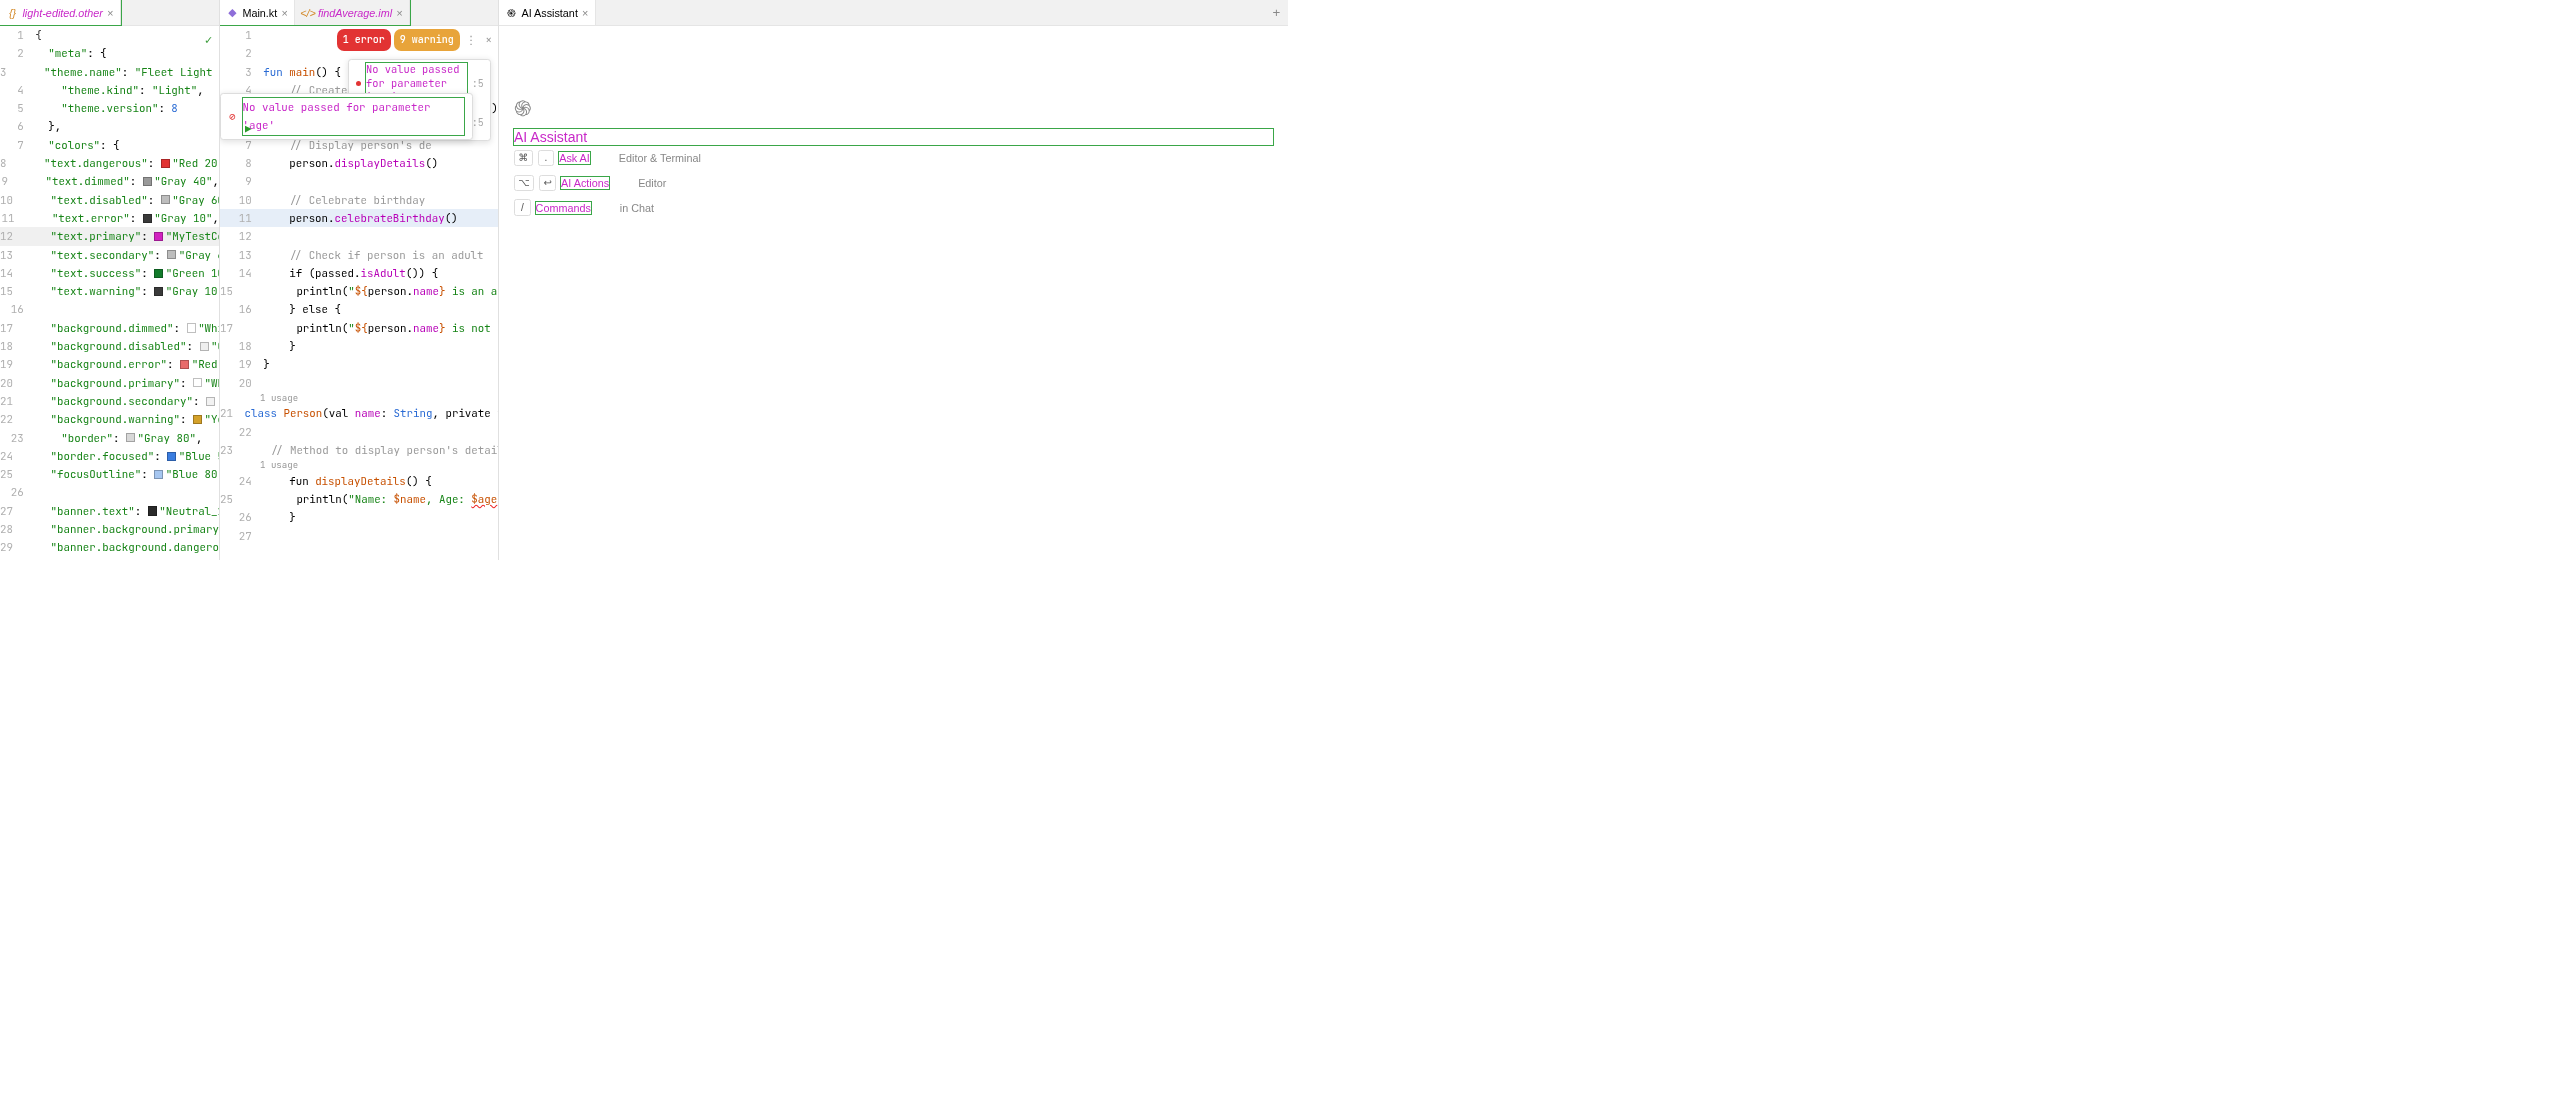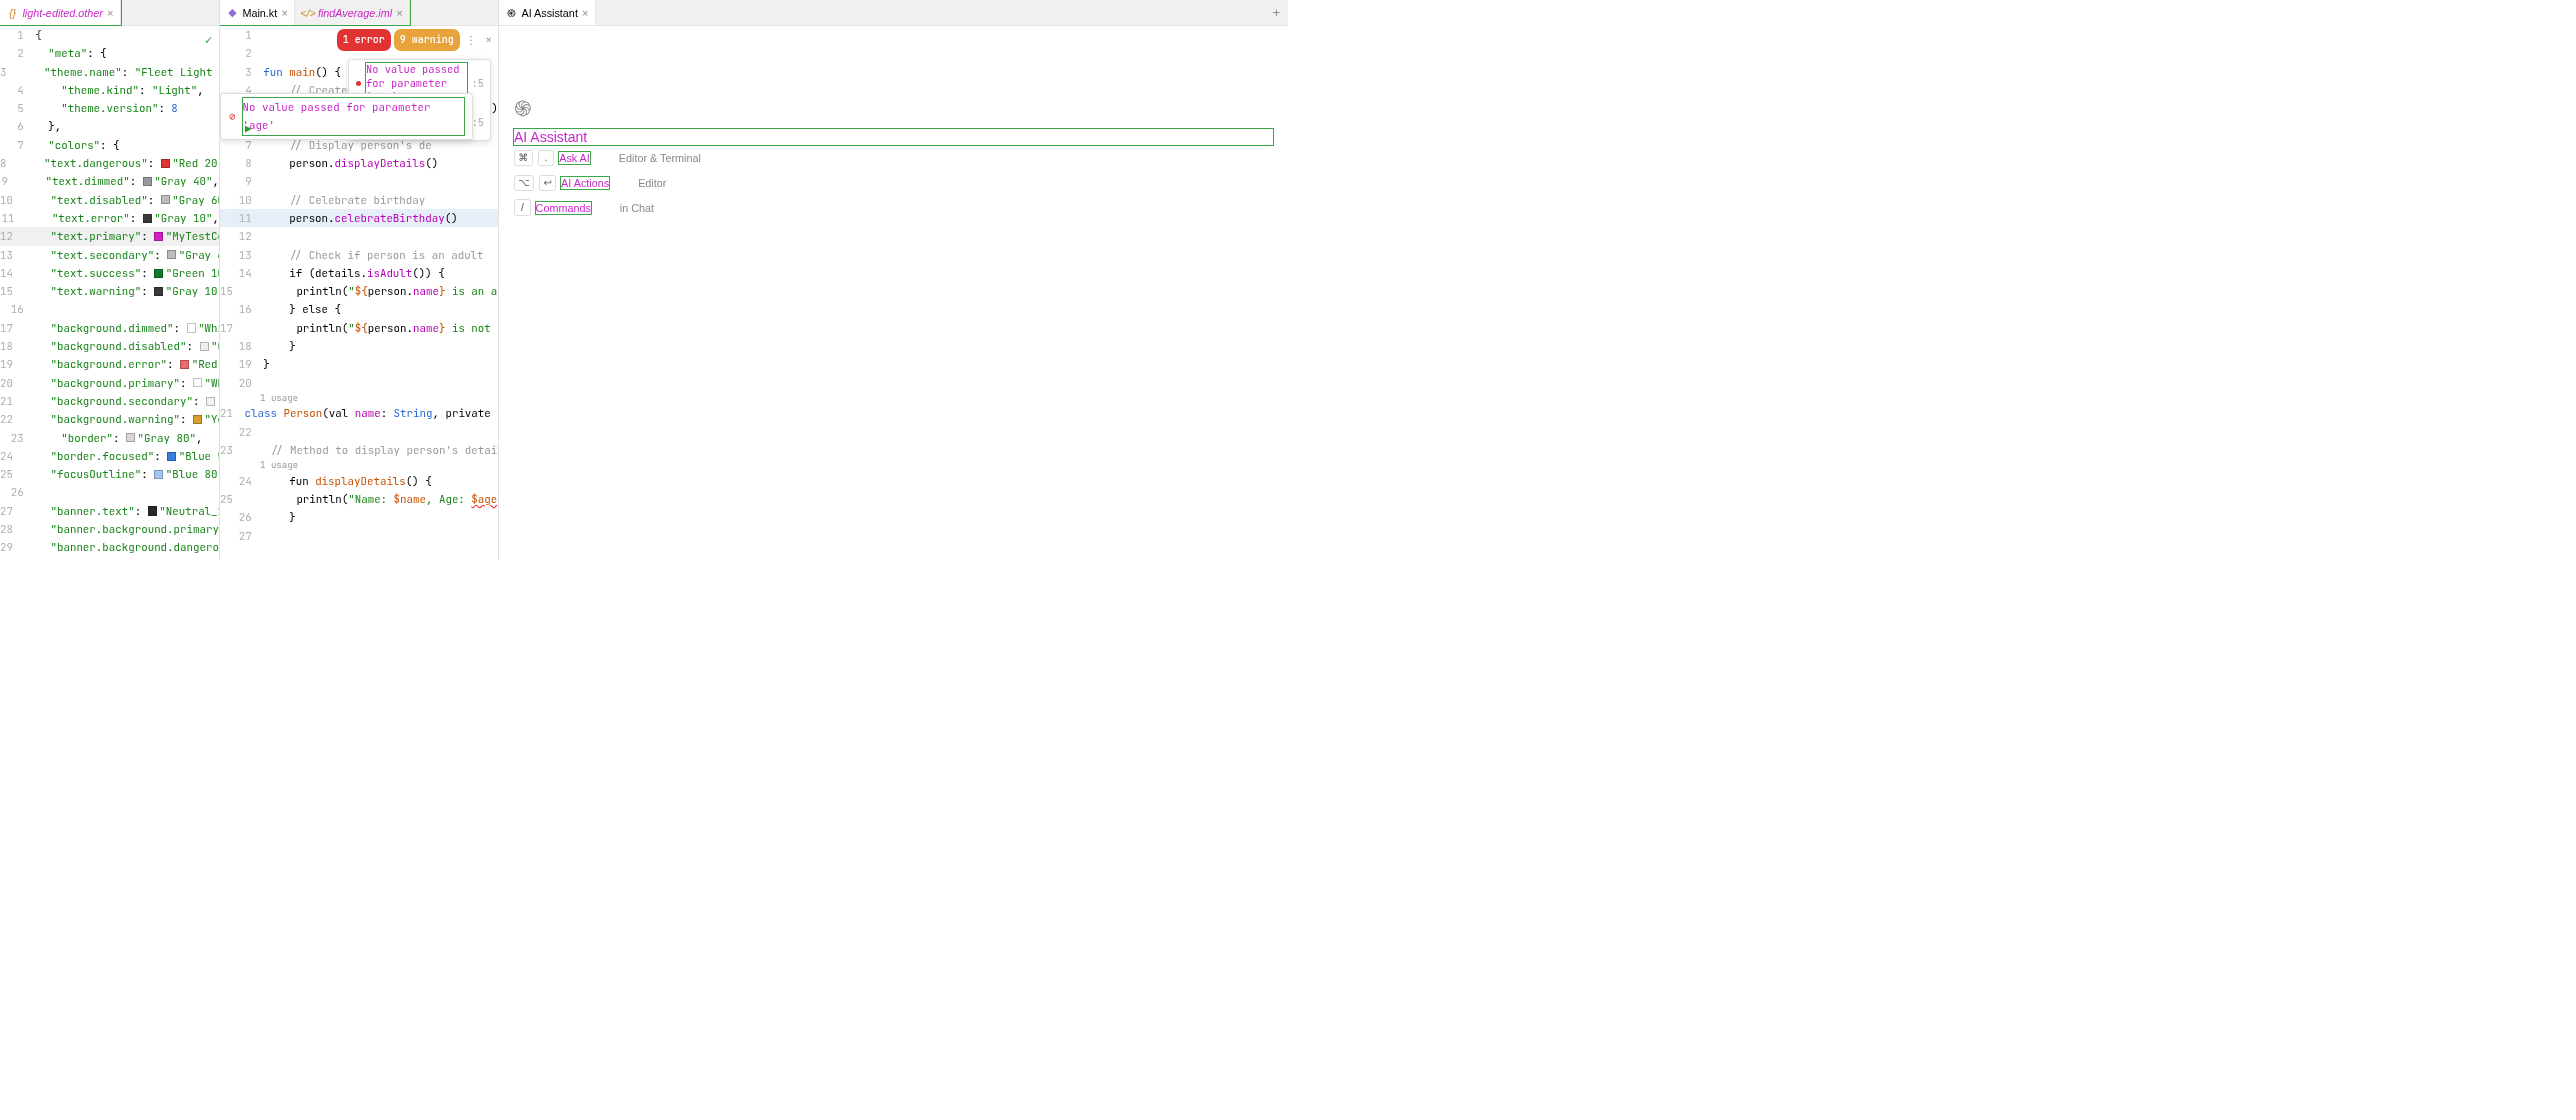--- a/index.html
+++ b/index.html
@@ -223,21 +223,21 @@
         <div class="line"><div class="gutter gutter-mid">4</div><div class="code"><span>    </span><span class="tk-com">// Create a new Person ins</span></div></div>
         <div class="line"><div class="gutter gutter-mid">5</div><div class="code"><span>    val person = Person(</span><span class="tk-str tk-err">"John Doe"</span><span>, )</span></div></div>
         <div class="line"><div class="gutter gutter-mid">6</div><div class="code"><span></span></div></div>
         <div class="line"><div class="gutter gutter-mid">7</div><div class="code"><span>    </span><span class="tk-com">// Display person's de</span></div></div>
         <div class="line"><div class="gutter gutter-mid">8</div><div class="code"><span>    person.</span><span class="tk-meth">displayDetails</span><span>()</span></div></div>
         <div class="line"><div class="gutter gutter-mid">9</div><div class="code"><span></span></div></div>
         <div class="line"><div class="gutter gutter-mid">10</div><div class="code"><span>    </span><span class="tk-com">// Celebrate birthday</span></div></div>
         <div class="line hl-blue"><div class="gutter gutter-mid">11</div><div class="code"><span>    person.</span><span class="tk-meth">celebrateBirthday</span><span>()</span></div></div>
         <div class="line"><div class="gutter gutter-mid">12</div><div class="code"><span></span></div></div>
         <div class="line"><div class="gutter gutter-mid">13</div><div class="code"><span>    </span><span class="tk-com">// Check if person is an adult</span></div></div>
-        <div class="line"><div class="gutter gutter-mid">14</div><div class="code"><span>    if (details.</span><span class="tk-meth">isAdult</span><span>()) {</span></div></div>
+        <div class="line"><div class="gutter gutter-mid">14</div><div class="code"><span>    if (passed.</span><span class="tk-meth">isAdult</span><span>()) {</span></div></div>
         <div class="line"><div class="gutter gutter-mid">15</div><div class="code"><span>        println(</span><span class="tk-str">"</span><span class="tk-tpl">${</span><span>person.</span><span class="tk-param">name</span><span class="tk-tpl">}</span><span class="tk-str"> is an adult."</span></div></div>
         <div class="line"><div class="gutter gutter-mid">16</div><div class="code"><span>    } else {</span></div></div>
         <div class="line"><div class="gutter gutter-mid">17</div><div class="code"><span>        println(</span><span class="tk-str">"</span><span class="tk-tpl">${</span><span>person.</span><span class="tk-param">name</span><span class="tk-tpl">}</span><span class="tk-str"> is not an adult."</span></div></div>
         <div class="line"><div class="gutter gutter-mid">18</div><div class="code"><span>    }</span></div></div>
         <div class="line"><div class="gutter gutter-mid">19</div><div class="code"><span>}</span></div></div>
         <div class="line"><div class="gutter gutter-mid">20</div><div class="code"><span></span></div></div>
         <div class="usage-hint">1 usage</div>
         <div class="line"><div class="gutter gutter-mid">21</div><div class="code"><span class="tk-kw">class </span><span class="tk-fn">Person</span><span>(val </span><span class="tk-param">name</span><span>: </span><span class="tk-type">String</span><span>, private var </span></div></div>
         <div class="line"><div class="gutter gutter-mid">22</div><div class="code"><span></span></div></div>
         <div class="line"><div class="gutter gutter-mid">23</div><div class="code"><span>    </span><span class="tk-com">// Method to display person's details</span></div></div>

